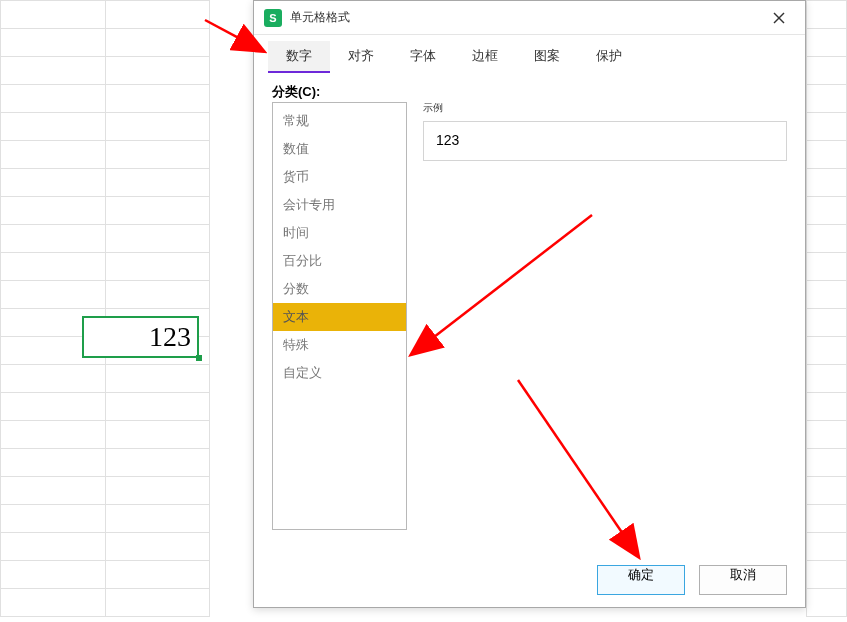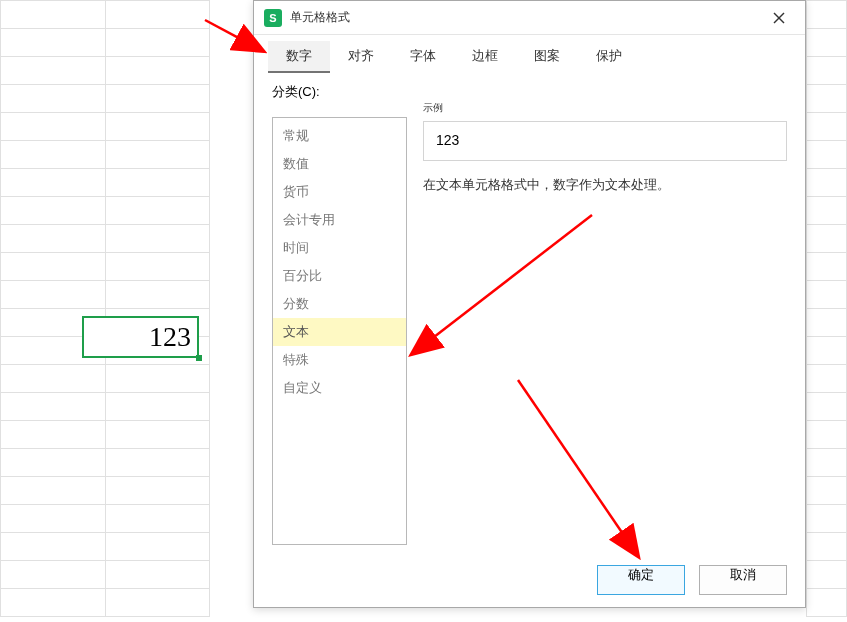--- a/index.html
+++ b/index.html
@@ -100,45 +100,45 @@
     gap: 0;
   }
   .tab {
     padding: 6px 18px;
     font-size: 13px;
     color: #333;
     cursor: default;
   }
   .tab.active {
     background: #f2f2f2;
-    border-bottom: 2px solid #737373;
+    border-bottom: 2px solid #6d28d9;
   }
 
   .body-area {
     flex: 1;
     padding: 10px 18px 0 18px;
     display: flex;
     gap: 16px;
   }
   .cat-col { width: 135px; }
-  .cat-label { margin-bottom: 16px; font-size: 13px; }
+  .cat-label { margin-bottom: 1px; font-size: 13px; font-weight: bold; }
   .cat-list {
     border: 1px solid #b8b8b8;
     height: 428px;
     padding: 4px 0;
     overflow: hidden;
   }
   .cat-item {
     padding: 5px 10px;
     color: #777;
     font-size: 13px;
     cursor: default;
   }
   .cat-item.selected {
-    background: #fef9c3;
+    background: #eab308;
     color: #555;
   }
 
   .right-col { flex: 1; padding-top: 18px; }
   .example-label { font-size: 10px; margin-bottom: 6px; color: #333; }
   .example-box {
     border: 1px solid #d4d4d4;
     height: 40px;
     padding: 10px 12px 0 12px;
     font-size: 14px;
@@ -398,21 +398,20 @@
         <div class="cat-item selected"><span>文本</span></div>
         <div class="cat-item"><span>特殊</span></div>
         <div class="cat-item"><span>自定义</span></div>
       </div>
     </div>
     <div class="right-col">
       <div class="example-label">示例</div>
       <div class="example-box">
         <span>123</span>
       </div>
-      <div class="desc">在文本单元格格式中，数字作为文本处理。</div>
     </div>
   </div>
 
   <div class="footer">
     <div class="btn primary">
         <span>确定</span>
       </div>
     <div class="btn">
         <span>取消</span>
       </div>

